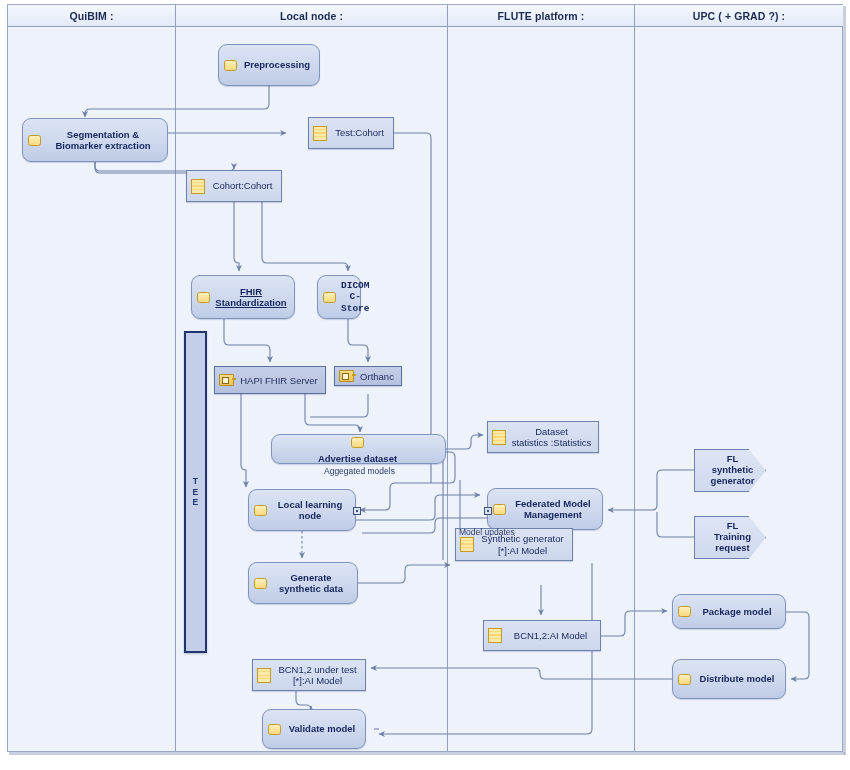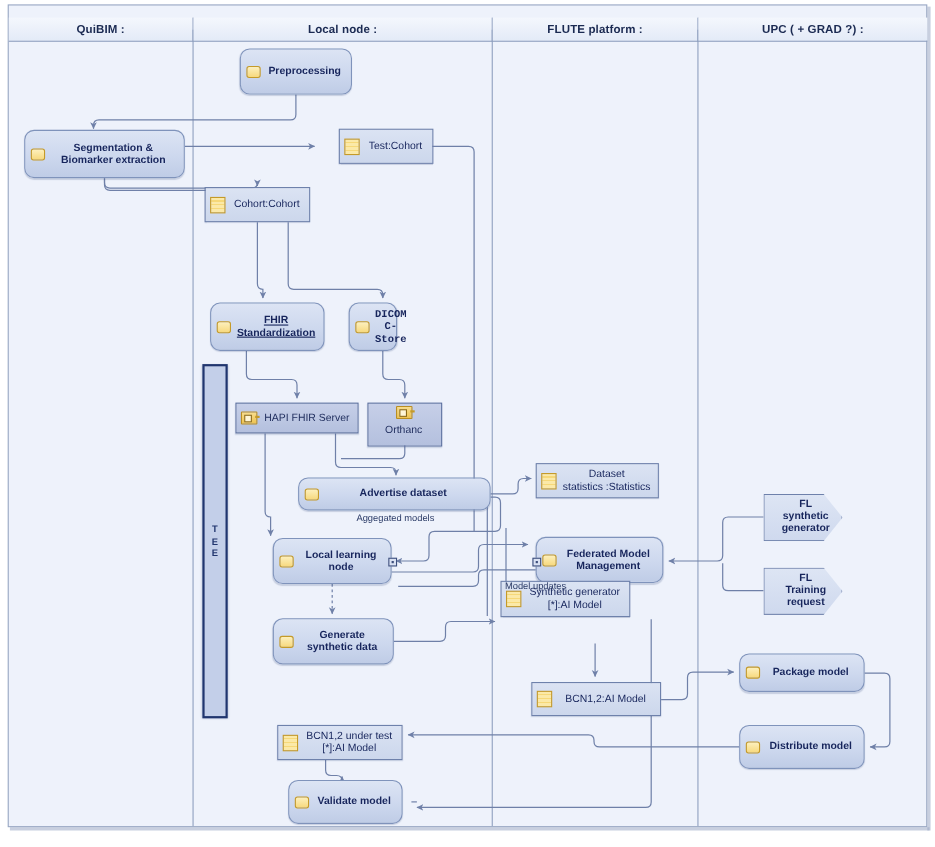--- a/index.html
+++ b/index.html
@@ -38,21 +38,20 @@
     position:absolute;
     top:5px;height:22px;
     background:linear-gradient(to bottom,#f4f7fd 0%,#e3eaf7 100%);
     border-right:1px solid #8fa0bf;
     border-bottom:1px solid #8fa0bf;
     box-sizing:border-box;
     display:flex;align-items:center;justify-content:center;
     font-size:10.5px;font-weight:bold;color:#1b2a52;
     letter-spacing:.1px;
     white-space:nowrap;
-    margin-top:11px;
   }
   .lane-head.last{border-right:none;}
   .lane-body{
     position:absolute;
     top:27px;height:724px;
     border-right:1px solid #8fa0bf;
     box-sizing:border-box;
     pointer-events:none;
   }
   .lane-body.last{border-right:none;}
@@ -305,25 +304,25 @@
         <span class="lbl">FHIR<br>Standardization</span>
       </div>
       <div class="node action" style="left: 317px; top: 275px; width: 44px; height: 44px; font-family: Liberation Mono, monospace;">
         <span class="ic-action"></span>
         <span class="lbl">DICOM<br>C-Store</span>
       </div>
       <div class="node device" style="left: 214px; top: 366px; width: 112px; height: 28px;">
         <span class="ic-dev"></span>
         <span class="lbl">HAPI FHIR Server</span>
       </div>
-      <div class="node device" style="left: 334px; top: 366px; width: 68px; height: 40px; flex-direction: column;">
+      <div class="node device" style="left: 334px; top: 366px; width: 68px; height: 20px;">
         <span class="ic-dev"></span>
         <span class="lbl">Orthanc</span>
       </div>
-      <div class="node action" style="left: 271px; top: 434px; width: 175px; height: 30px;">
+      <div class="node action" style="left: 271px; top: 434px; width: 175px; height: 30px; flex-direction: column;">
         <span class="ic-action"></span>
         <span class="lbl">Advertise dataset</span>
       </div>
       <div class="node dataobj" style="left: 487px; top: 421px; width: 112px; height: 32px;">
         <span class="ic-data"></span>
         <span class="lbl">Dataset<br>statistics :Statistics</span>
       </div>
       <div class="node action" style="left: 248px; top: 489px; width: 108px; height: 42px;">
         <span class="ic-action"></span>
         <span class="lbl">Local learning<br>node</span>

